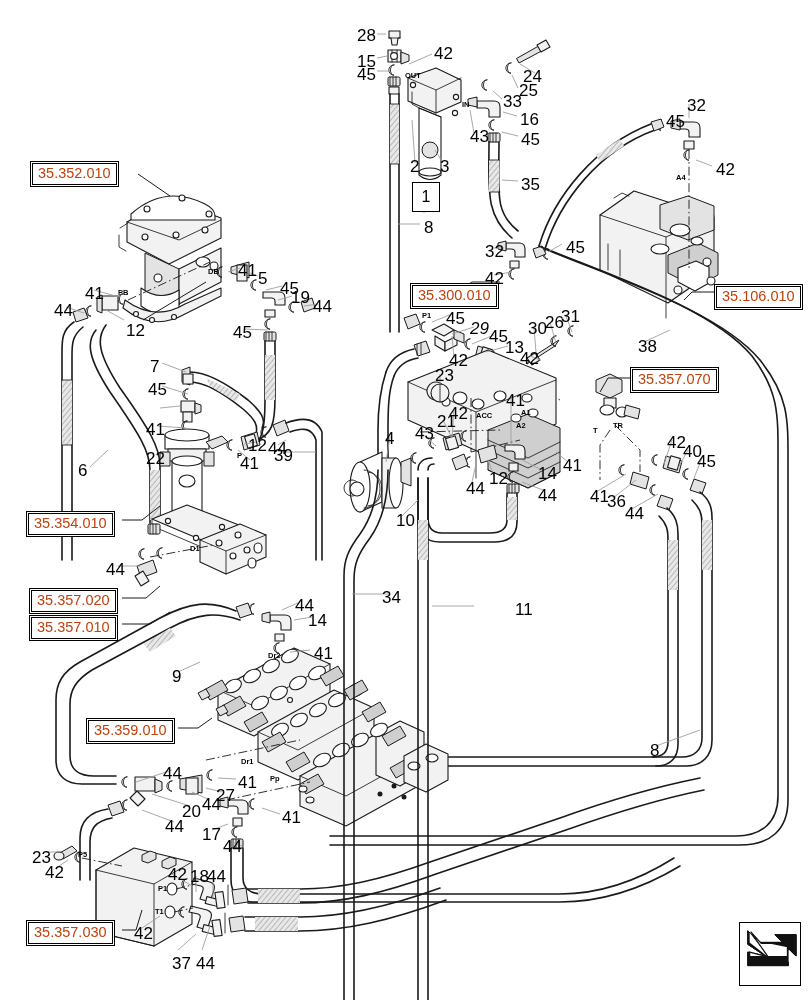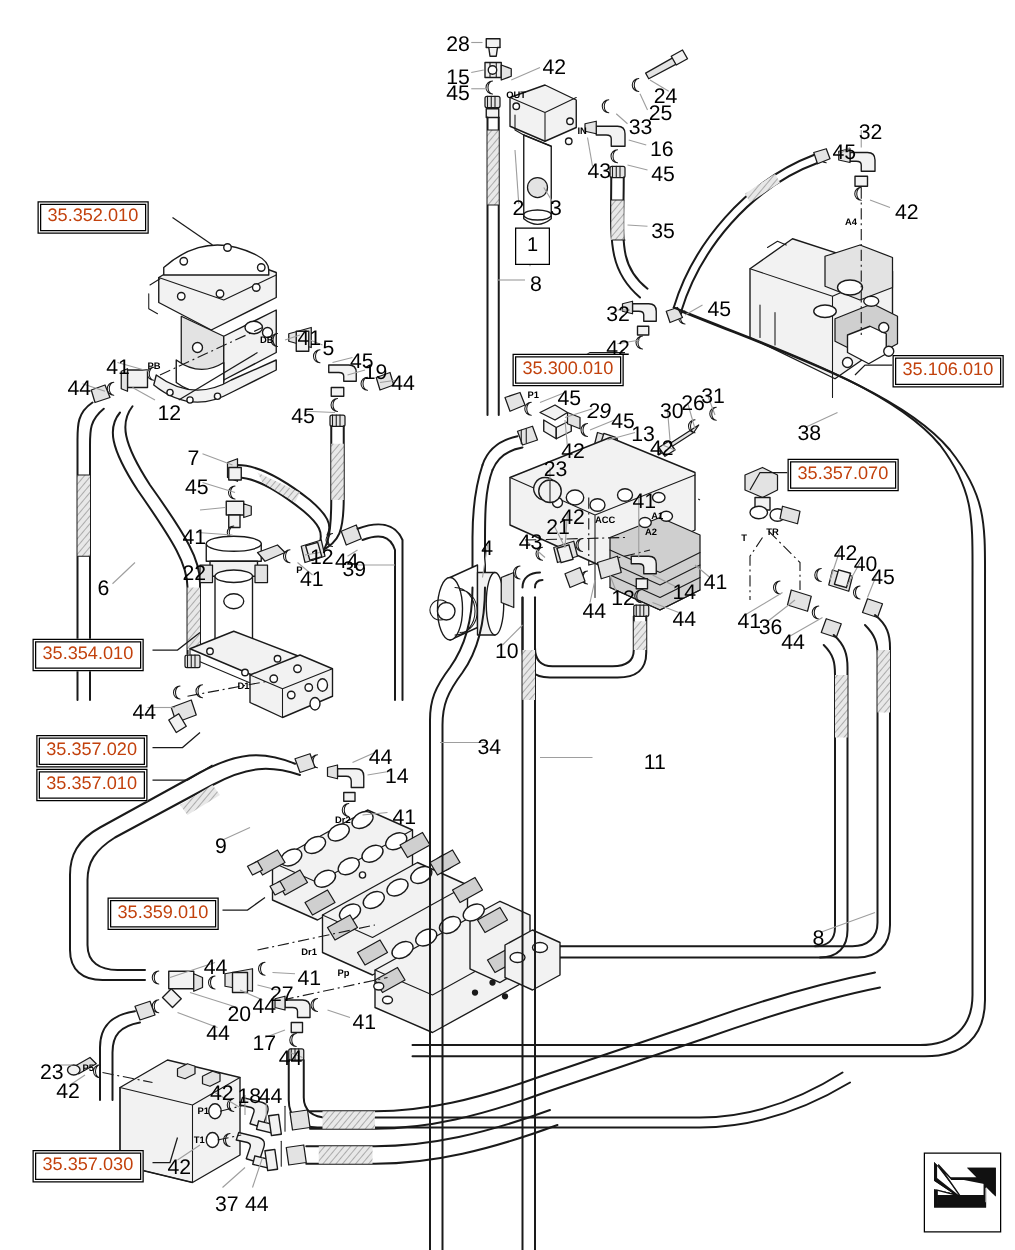--- a/index.html
+++ b/index.html
@@ -933,21 +933,21 @@
       <div class="port" style="left: 476px; top: 412px;">ACC</div>
       <div class="port" style="left: 521px; top: 409px;">A1</div>
       <div class="port" style="left: 516px; top: 422px;">A2</div>
       <div class="port" style="left: 613px; top: 422px;">TR</div>
       <div class="port" style="left: 593px; top: 427px;">T</div>
       <div class="port" style="left: 237px; top: 452px;">P</div>
       <div class="port" style="left: 190px; top: 545px;">D1</div>
       <div class="port" style="left: 268px; top: 652px; text-align: right;">Dr2</div>
       <div class="port" style="left: 241px; top: 758px;">Dr1</div>
       <div class="port" style="left: 270px; top: 775px;">Pp</div>
-      <div class="port" style="left: 66px; top: 851px;">P5</div>
+      <div class="port" style="left: 78px; top: 851px;">P5</div>
       <div class="port" style="left: 158px; top: 885px;">P1</div>
       <div class="port" style="left: 155px; top: 908px;">T1</div>
     </div>
 
   <div class="orient">
     <svg viewBox="0 0 62 64" width="60" height="62">
       <path d="M8,30 L8,44 L50,44 L50,26 L58,34 L58,12 L36,12 L44,20 L20,20 L8,8 L8,22 L26,34 Z" fill="#111111" stroke="#111111" stroke-width="1"></path>
       <path d="M8,8 L8,22 L26,34 L8,30 L8,44 L50,44 L50,26 L58,34 L58,12 L36,12 L44,20 L20,20 Z" fill="none" stroke="#111111" stroke-width="1"></path>
       <path d="M10,10 L10,20 L30,36 L50,28 L50,40 L12,40 L12,30 L30,36" fill="#ffffff" stroke="none"></path>
       <path d="M11,9 L22,21 L46,21 L38,13 L56,13 L56,32 L49,25 L49,42 L10,42 L10,30 L29,35 Z" fill="#ffffff" stroke="#111111" stroke-width="1.2"></path>

